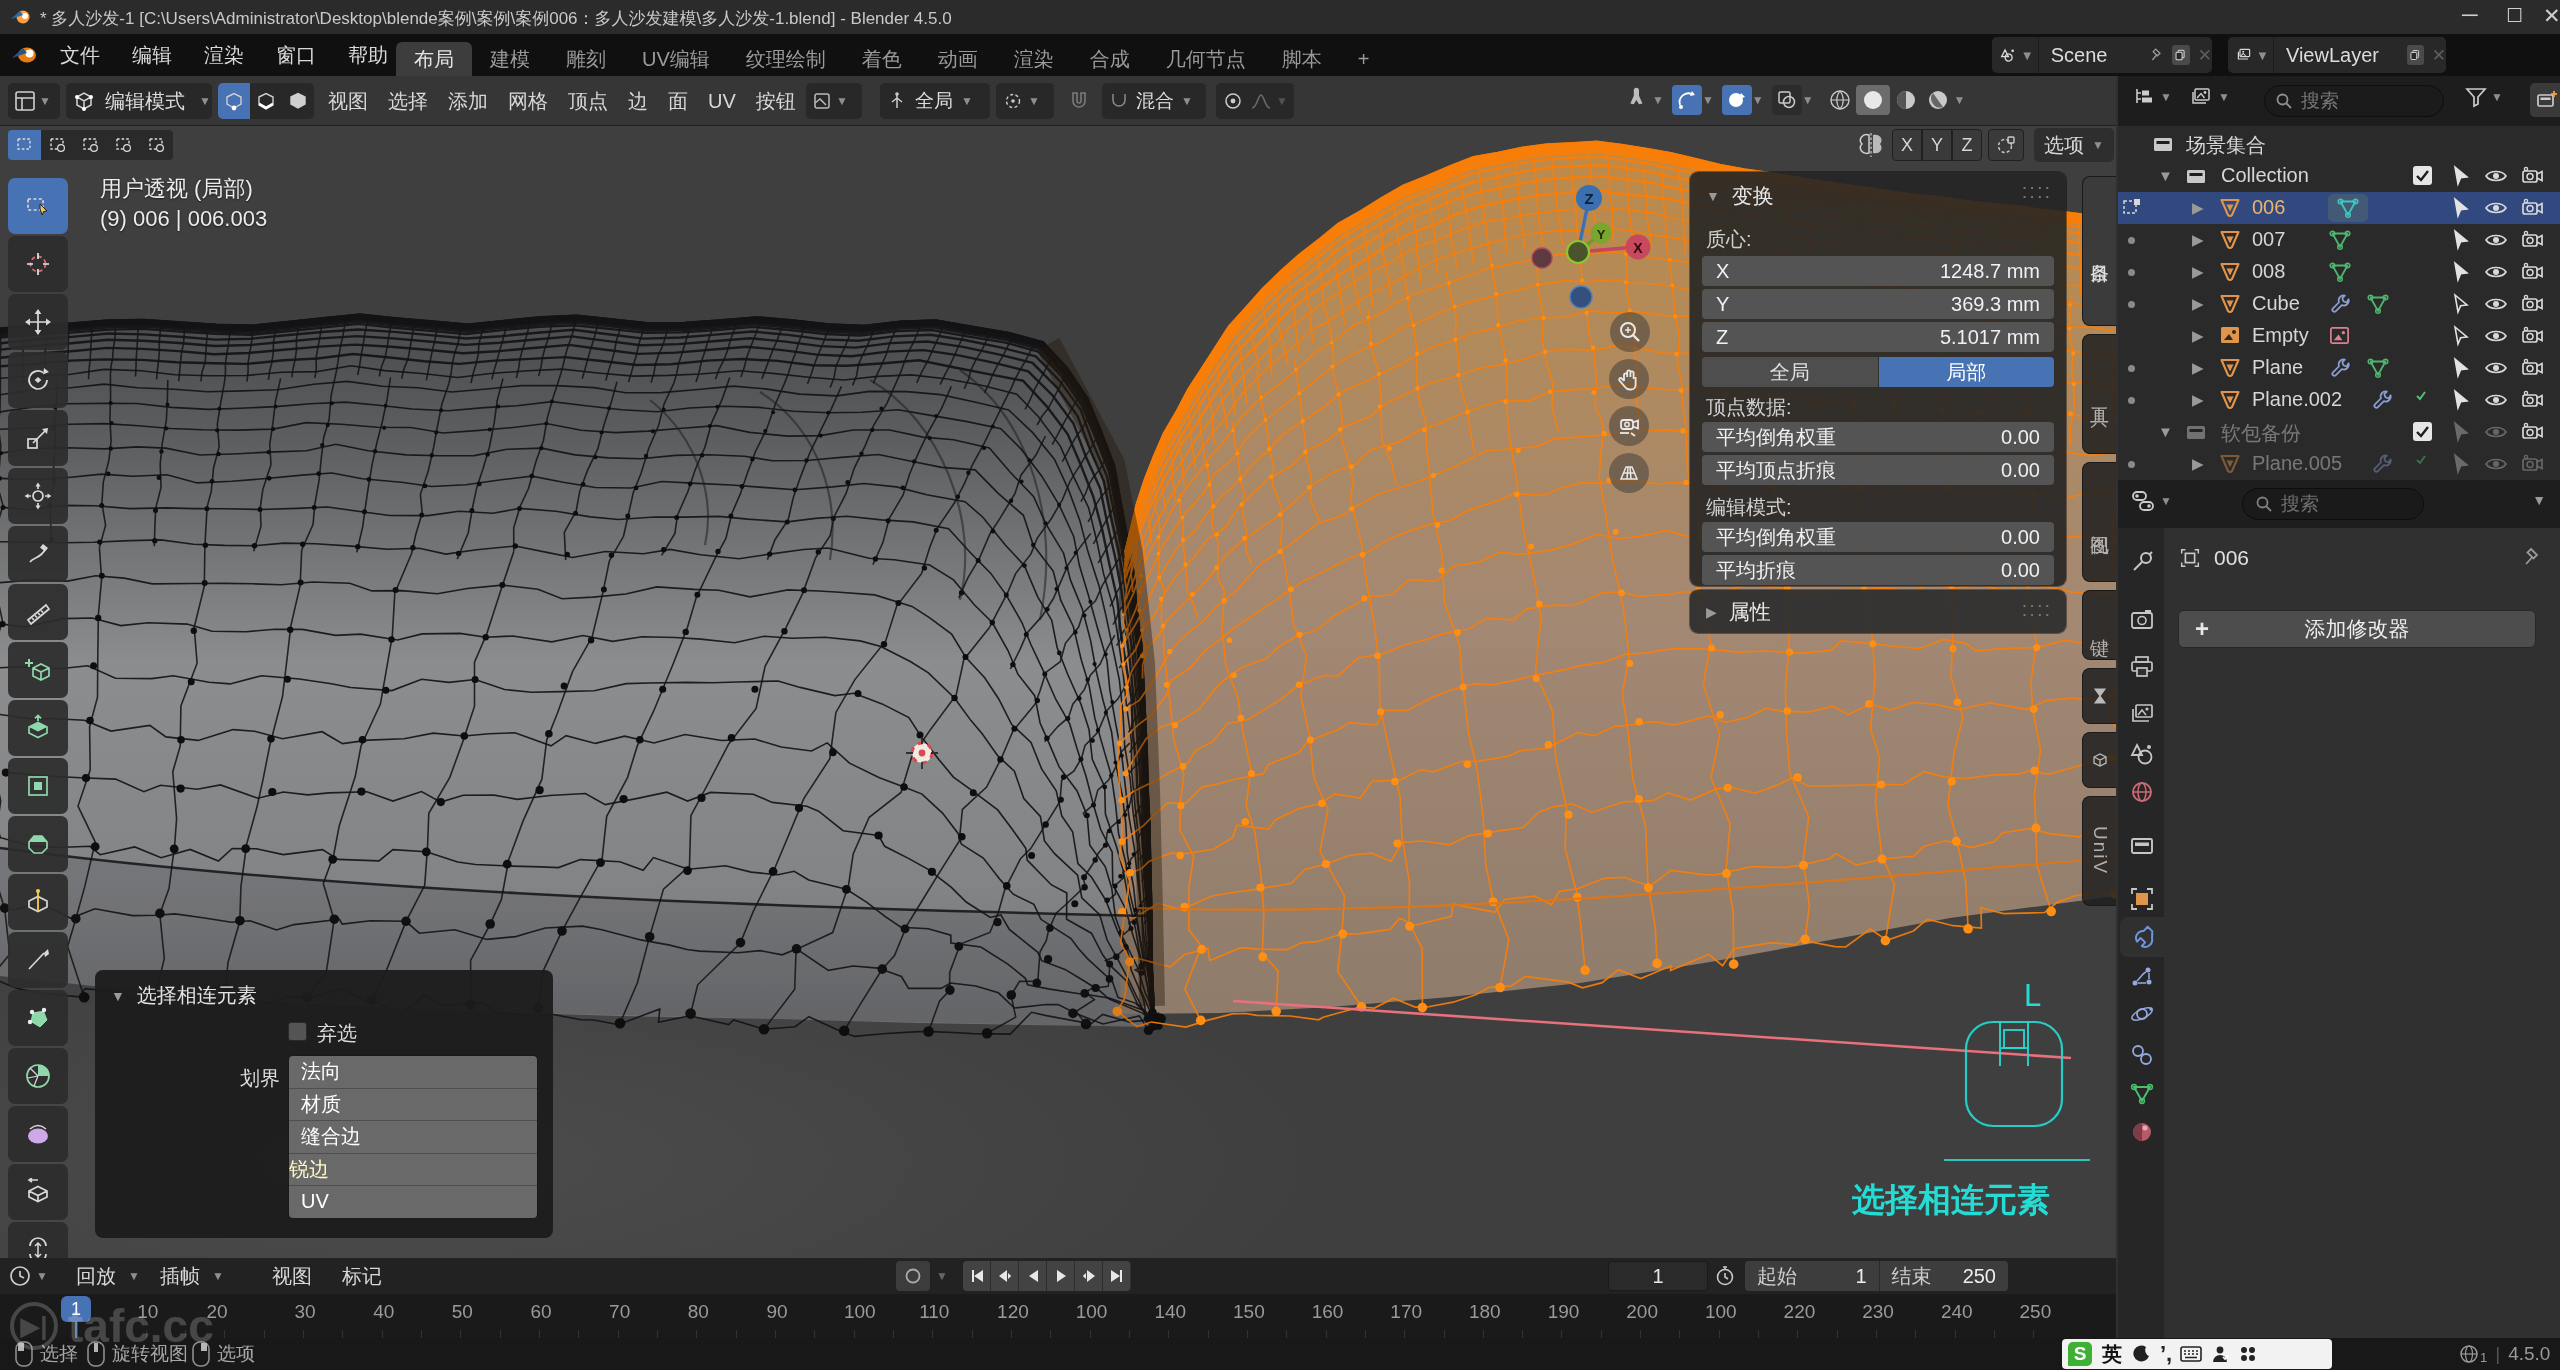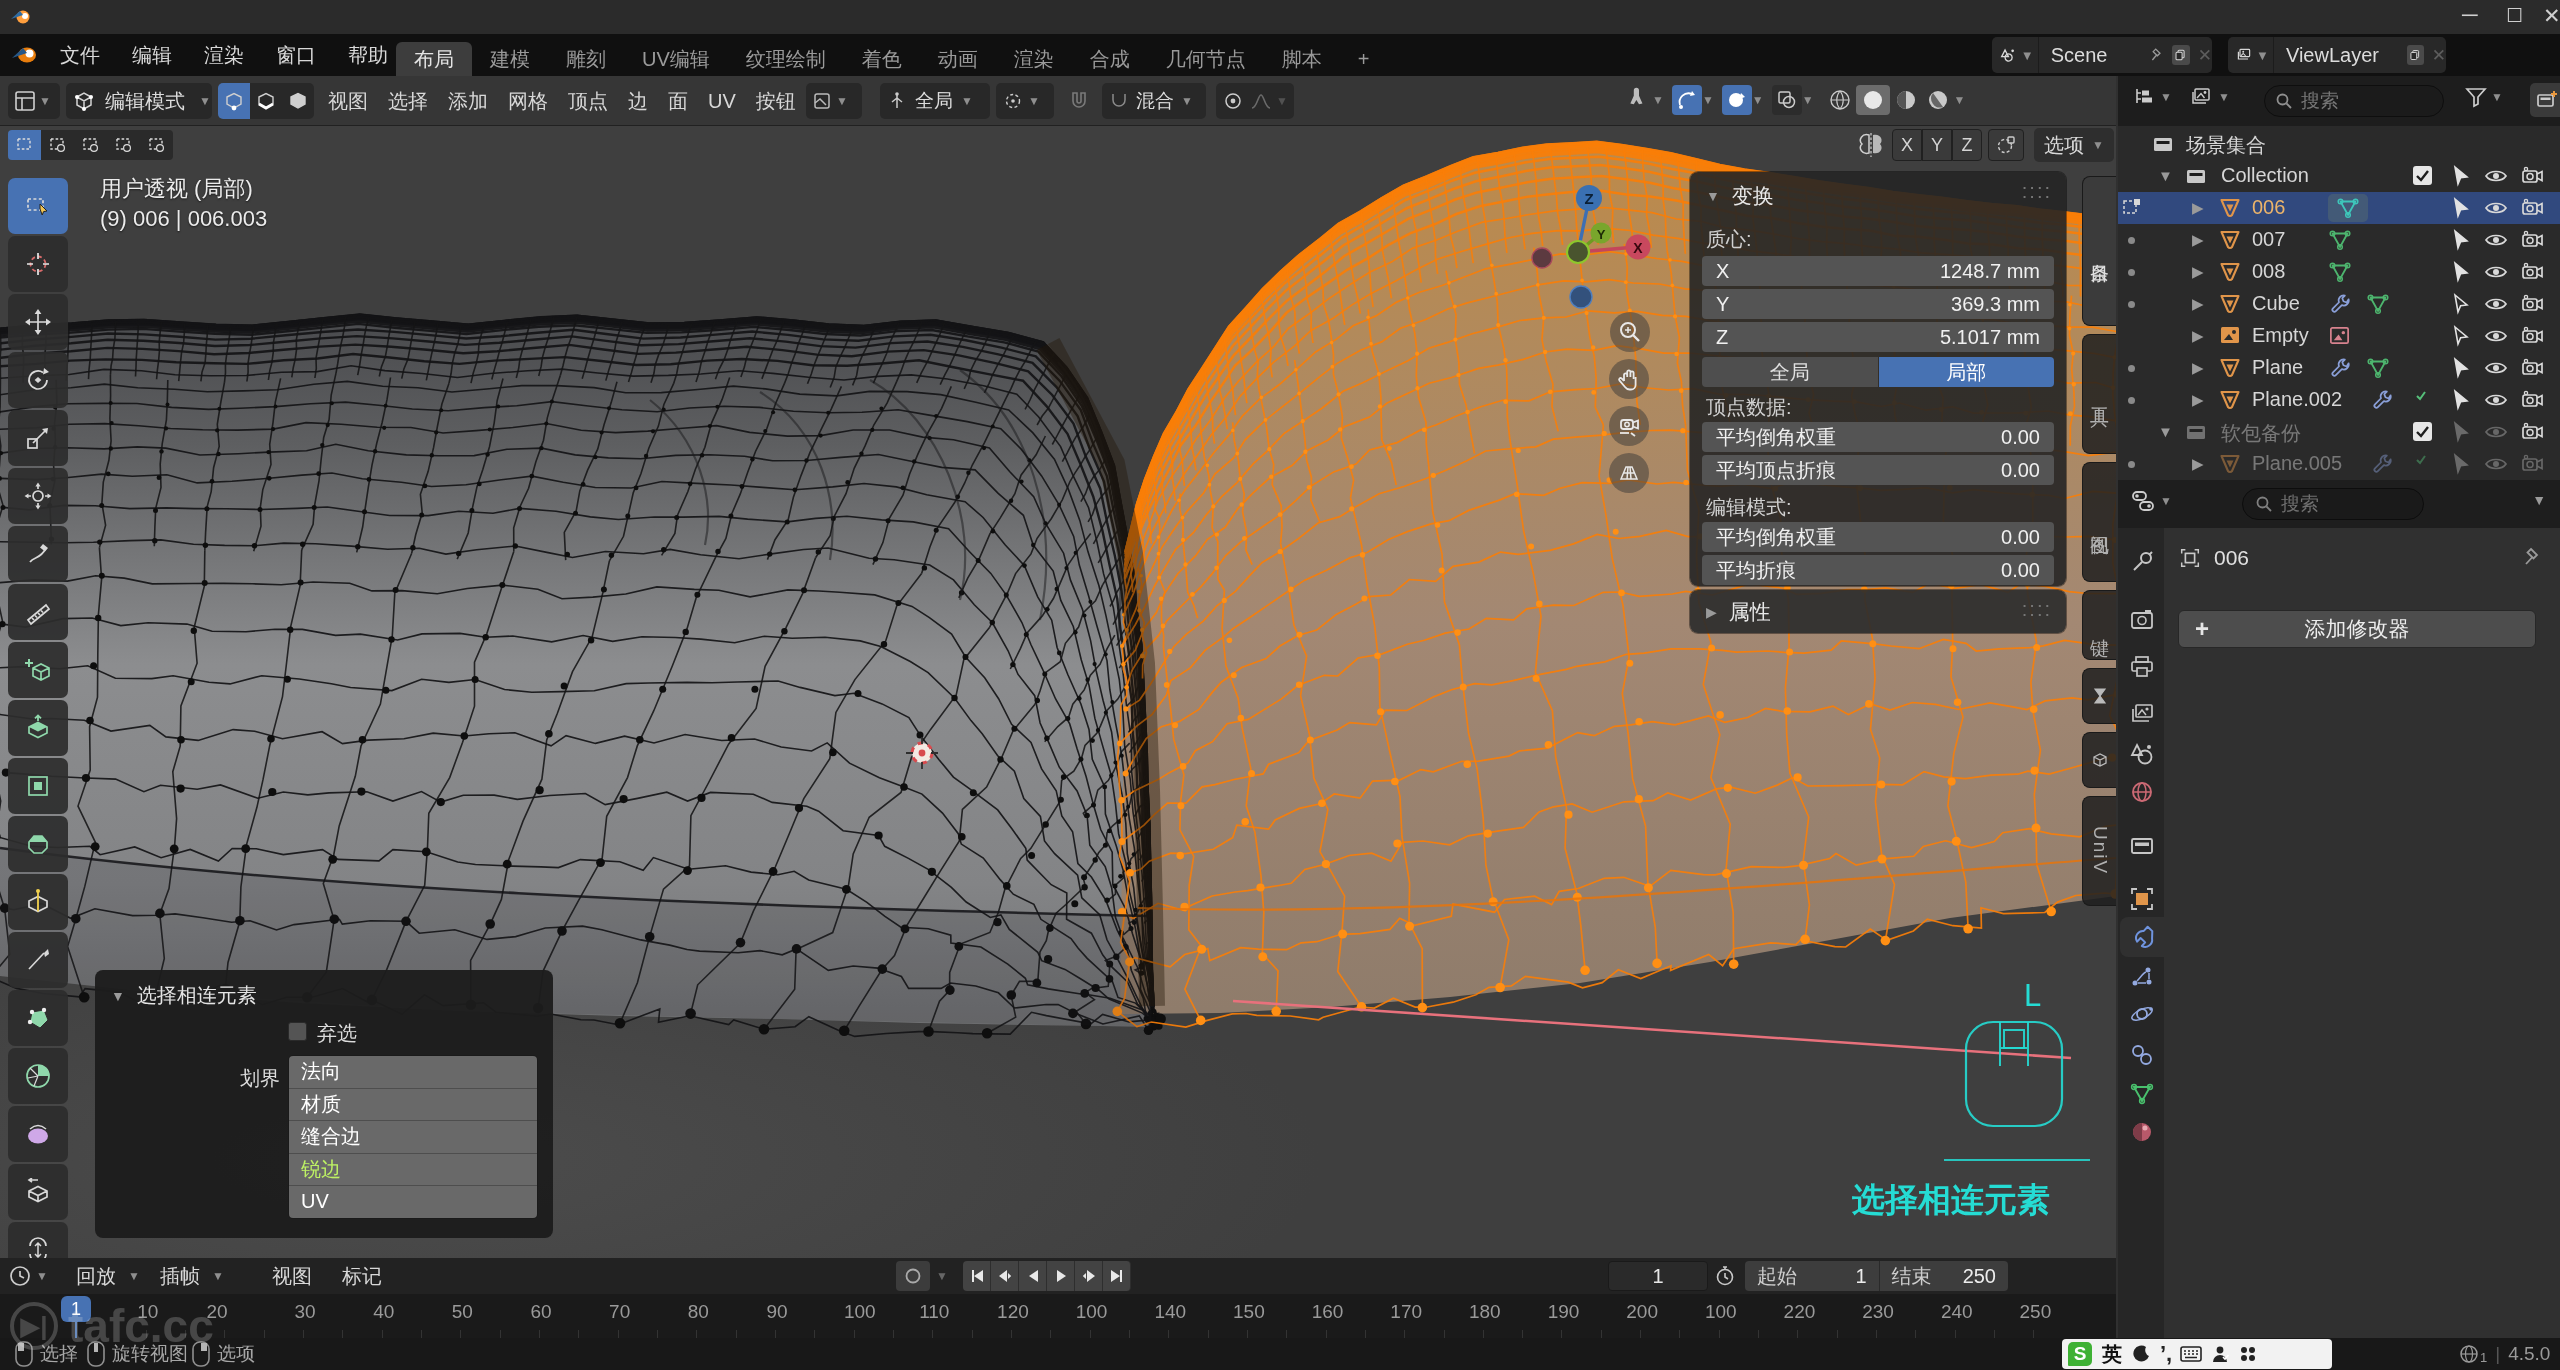--- a/index.html
+++ b/index.html
@@ -37,20 +37,21 @@
 </head>
 <body>
 
 <div id="app">
   <div class="abs row" id="titlebar">
     <svg class="abs" style="left:10px;top:7px" width="22" height="20" viewBox="0 0 22 20">
         <circle cx="13" cy="10" r="6.5" fill="#ff9f3e"></circle>
         <circle cx="15" cy="9" r="3" fill="#fff"></circle>
         <path d="M1 12 L10 4 L13 8 Z" fill="#2e6ca4"></path>
       </svg>
+    <span class="abs" style="left:40px;top:7px">* 多人沙发-1 [C:\Users\Administrator\Desktop\blende案例\案例\案例006：多人沙发建模\多人沙发-1.blend] - Blender 4.5.0</span>
     <span class="abs" style="left:2462px;top:2px;font-size:22px;color:#cfcfcf">─</span>
     <span class="abs" style="left:2506px;top:4px;font-size:19px;color:#cfcfcf">☐</span>
     <span class="abs" style="left:2543px;top:4px;font-size:21px;color:#cfcfcf">✕</span>
   </div>
 
   <div class="abs" id="menubar">
     <svg class="abs" style="left:12px;top:10px" width="26" height="22" viewBox="0 0 26 22">
         <ellipse cx="15" cy="11" rx="9" ry="7.5" fill="#e87d0d"></ellipse>
         <circle cx="17.5" cy="9.5" r="4" fill="#fff"></circle>
         <path d="M0 14 L11 4 L15 9 Z" fill="#265787"></path>
@@ -1436,21 +1437,21 @@
             <span style="color:#9a9a9a;font-size:14px">▼</span>
             <span style="margin-left:12px;font-size:20px;color:#e4e4e4">选择相连元素</span>
           </div>
     <span class="abs" style="left:193px;top:52px;width:19px;height:19px;background:#545454;border-radius:3px;border:1px solid #2a2a2a"></span>
     <span class="abs" style="left:222px;top:50px;color:#dcdcdc">弃选</span>
     <span class="abs" style="left:145px;top:95px;color:#dcdcdc">划界</span>
     <div class="abs" style="left:193px;top:85px;width:250px;height:164px;border-radius:5px;overflow:hidden;border:1px solid #1a1a1a">
       <div style="height:32.5px;background:#696969;border-bottom:1px solid #4e4e4e;display:flex;align-items:center;padding-left:12px;color:#fff">法向</div>
             <div style="height:32.5px;background:#696969;border-bottom:1px solid #4e4e4e;display:flex;align-items:center;padding-left:12px;color:#fff">材质</div>
             <div style="height:32.5px;background:#696969;border-bottom:1px solid #4e4e4e;display:flex;align-items:center;padding-left:12px;color:#fff">缝合边</div>
-            <div style="height:32.5px;background:#696969;border-bottom:1px solid #4e4e4e;display:flex;align-items:center;padding-left:12px;color:#bef264">锐边</div>
+            <div style="height:32.5px;background:#696969;border-bottom:1px solid #4e4e4e;display:flex;align-items:center;padding-left:0;color:#fef9c3">锐边</div>
             <div style="height:32.5px;background:#696969;border-bottom:1px solid #4e4e4e;display:flex;align-items:center;padding-left:12px;color:#fff">UV</div>
     </div>
   </div>
         <div class="abs" style="left:2082px;top:50px;width:34px;height:150px;background:#3b3b3b;border:1px solid #1a1a1a;border-right:none;border-radius:8px 0 0 8px;display:flex;align-items:center;justify-content:center">
           <span style="writing-mode:vertical-rl;font-size:19px;color:#e0e0e0;letter-spacing:2px">条目</span>
         </div>
         <div class="abs" style="left:2082px;top:208px;width:34px;height:120px;background:rgba(30,30,30,.85);border:1px solid #1a1a1a;border-right:none;border-radius:8px 0 0 8px;display:flex;align-items:center;justify-content:center">
           <span style="writing-mode:vertical-rl;font-size:19px;color:#b0b0b0;letter-spacing:2px">工具</span>
         </div>
         <div class="abs" style="left:2082px;top:336px;width:34px;height:120px;background:rgba(30,30,30,.85);border:1px solid #1a1a1a;border-right:none;border-radius:8px 0 0 8px;display:flex;align-items:center;justify-content:center">

